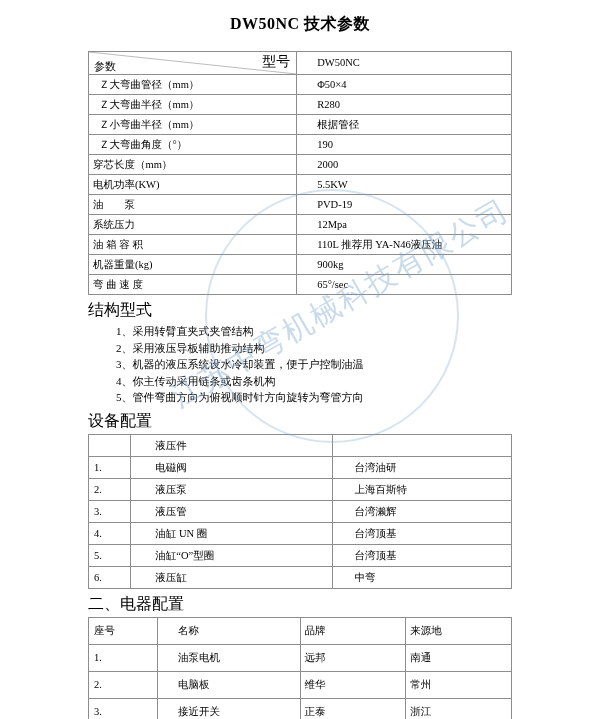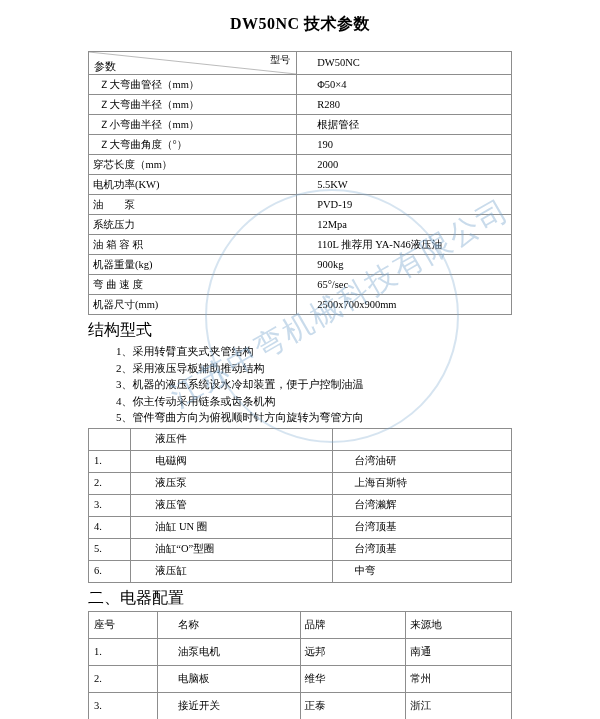--- a/index.html
+++ b/index.html
@@ -64,21 +64,21 @@
   .hdr-cell .p-label {
     position: absolute;
     left: 5px;
     bottom: 1px;
     font-size: 11px;
   }
   .hdr-cell .m-label {
     position: absolute;
     right: 6px;
     top: 1px;
-    font-size: 10px;
+    font-size: 14px;
   }
   .indent-1 { padding-left: 10px !important; }
   
   .caption {
     font-size: 16px;
     margin: 3px 0 2px 0;
     line-height: 1.45;
   }
   .struct-list {
     margin: 0 0 2px 0;
@@ -200,36 +200,33 @@
       <td class="c2">110L   推荐用 YA-N46液压油</td>
     </tr>
     <tr>
       <td class="c1">机器重量(kg)</td>
       <td class="c2">900kg</td>
     </tr>
     <tr>
       <td class="c1">弯 曲 速 度</td>
       <td class="c2">65°/sec</td>
     </tr>
-    <tr>
-      <td class="c1">机器尺寸(mm)</td>
-      <td class="c2">2500x700x900mm</td>
-    </tr>
   </tbody>
     </table>
 
   <div class="caption">结构型式</div>
   <ul class="struct-list">
     <li>1、采用转臂直夹式夹管结构</li>
     <li>2、采用液压导板辅助推动结构</li>
     <li>3、机器的液压系统设水冷却装置，便于户控制油温</li>
     <li>4、你主传动采用链条或齿条机构</li>
     <li>5、管件弯曲方向为俯视顺时针方向旋转为弯管方向</li>
   </ul>
 
+  <div class="caption">设备配置</div>
 
   <table class="cfg-table">
     <tbody>
         <tr>
       <td class="n">&nbsp;</td>
       <td class="nm nm-in">液压件</td>
       <td class="src">&nbsp;</td>
     </tr>
     <tr>
       <td class="n n-in">1.</td>

